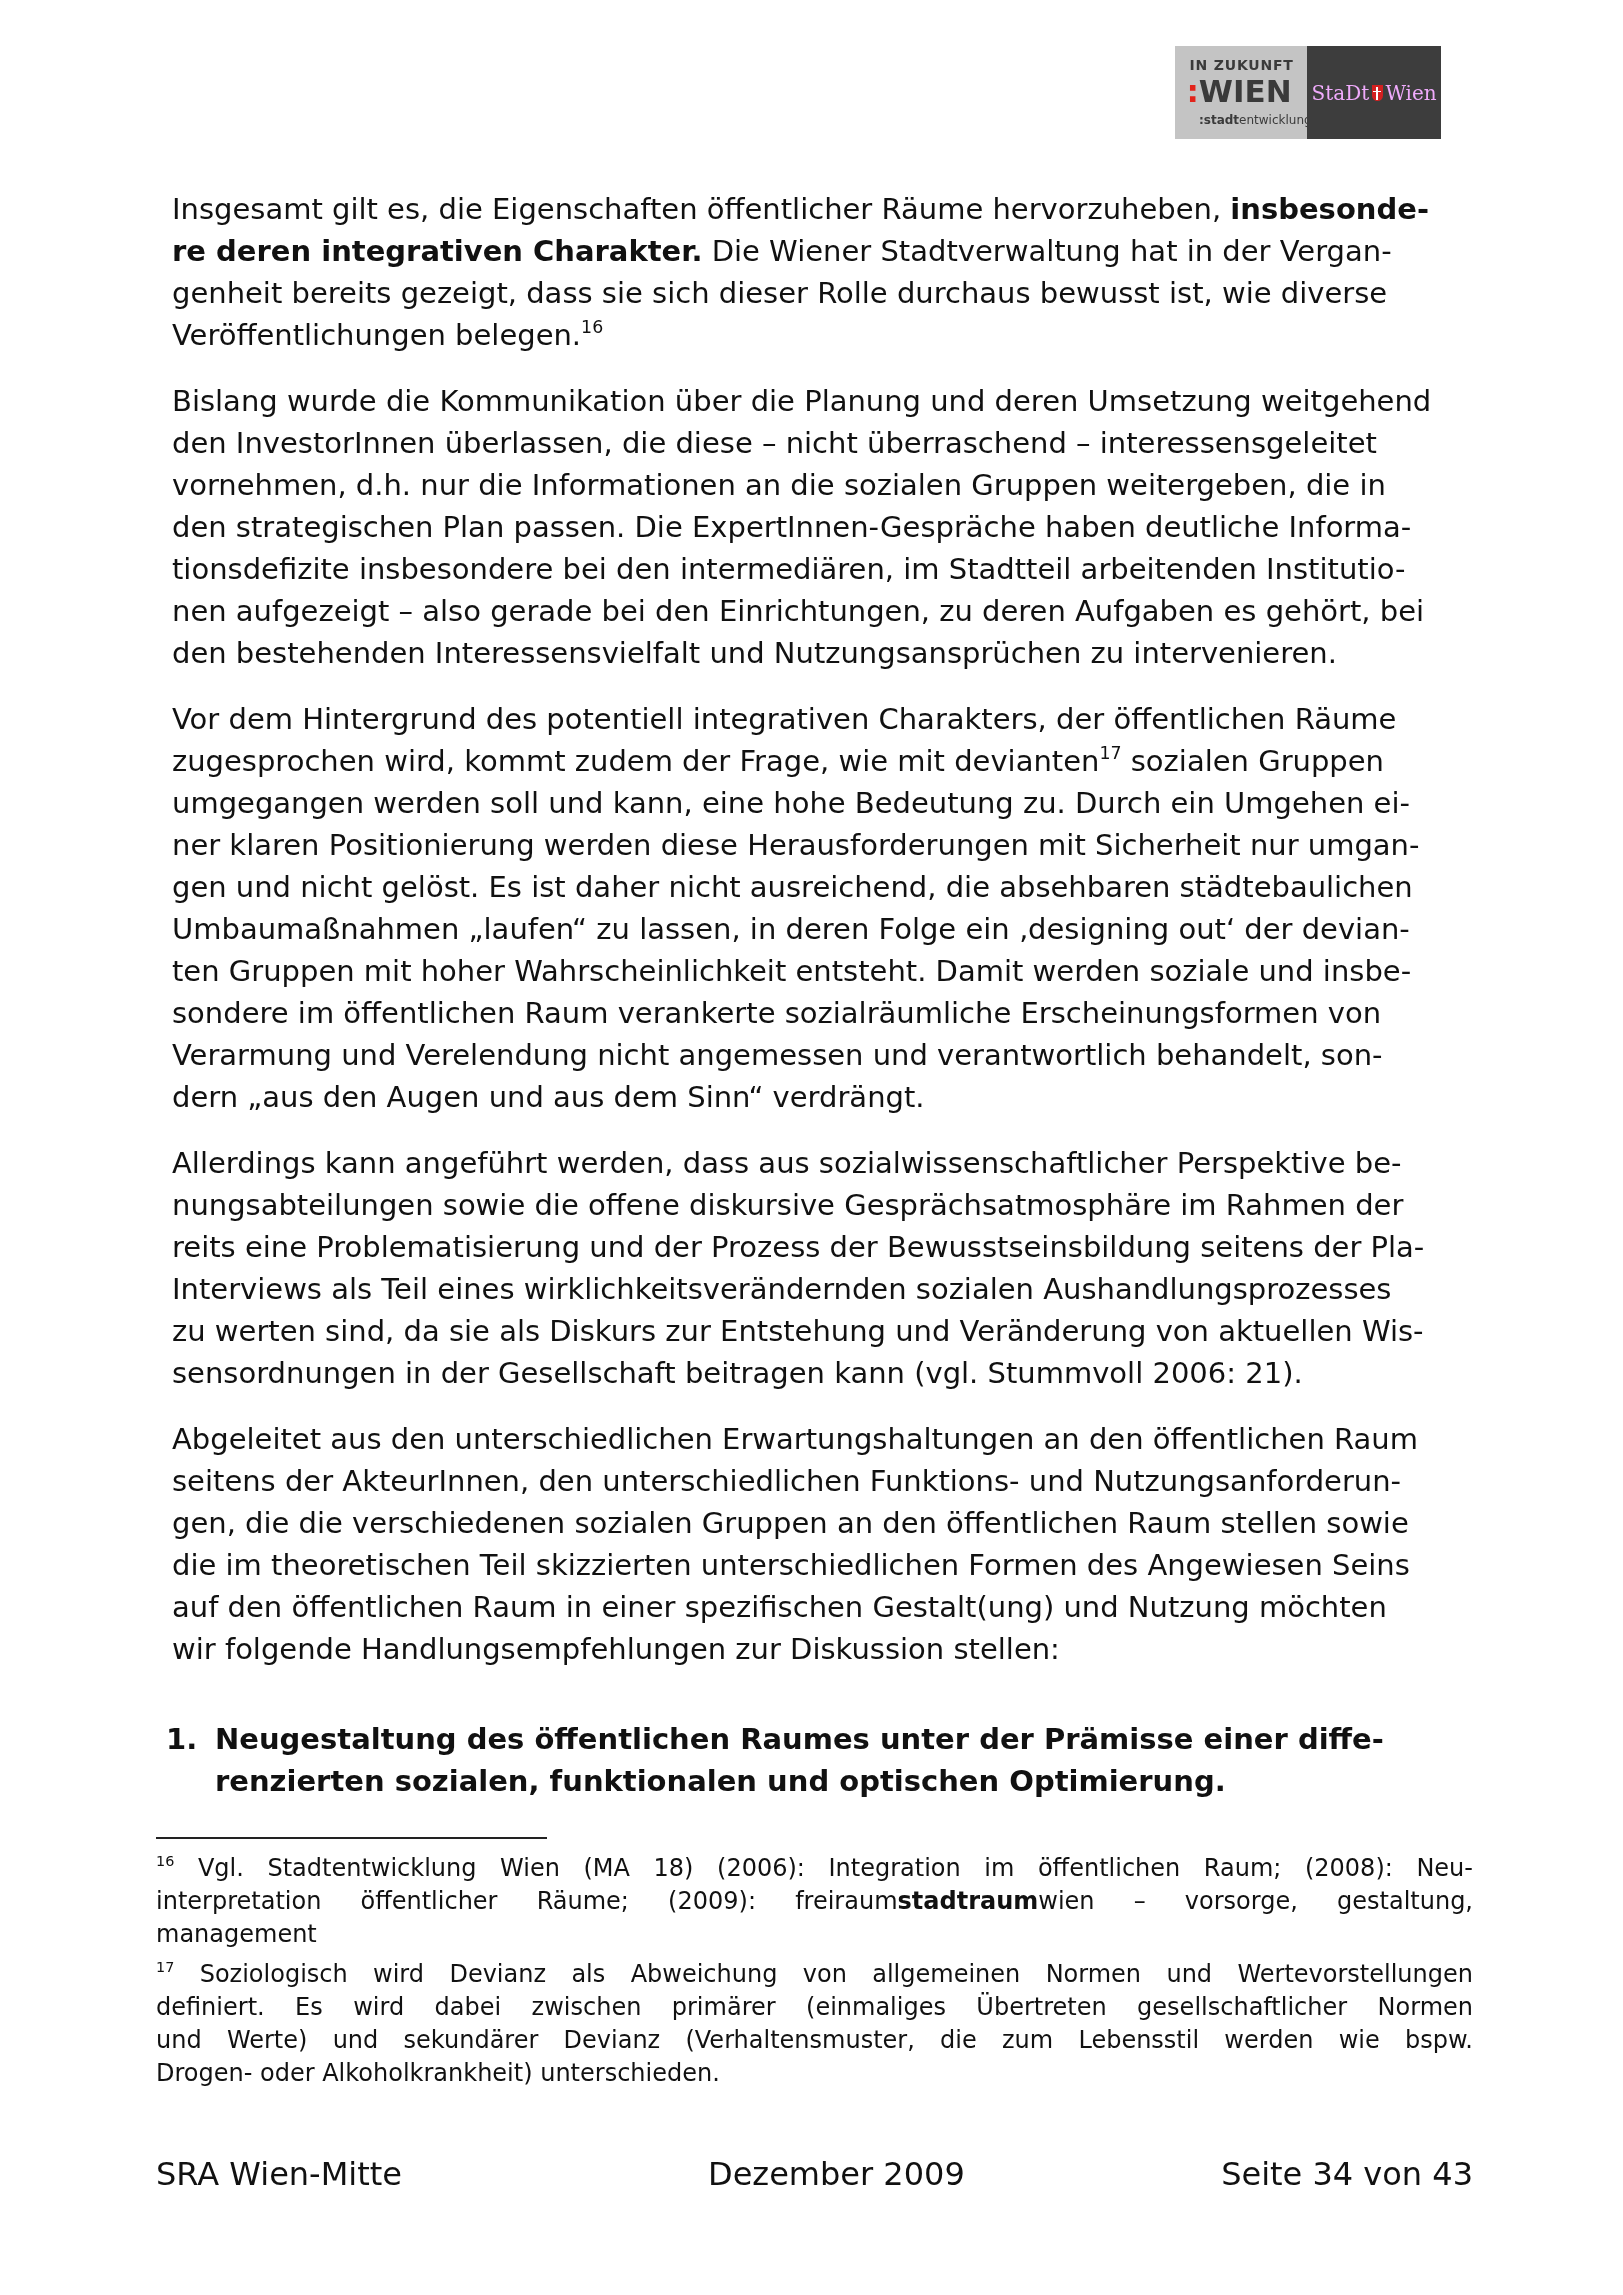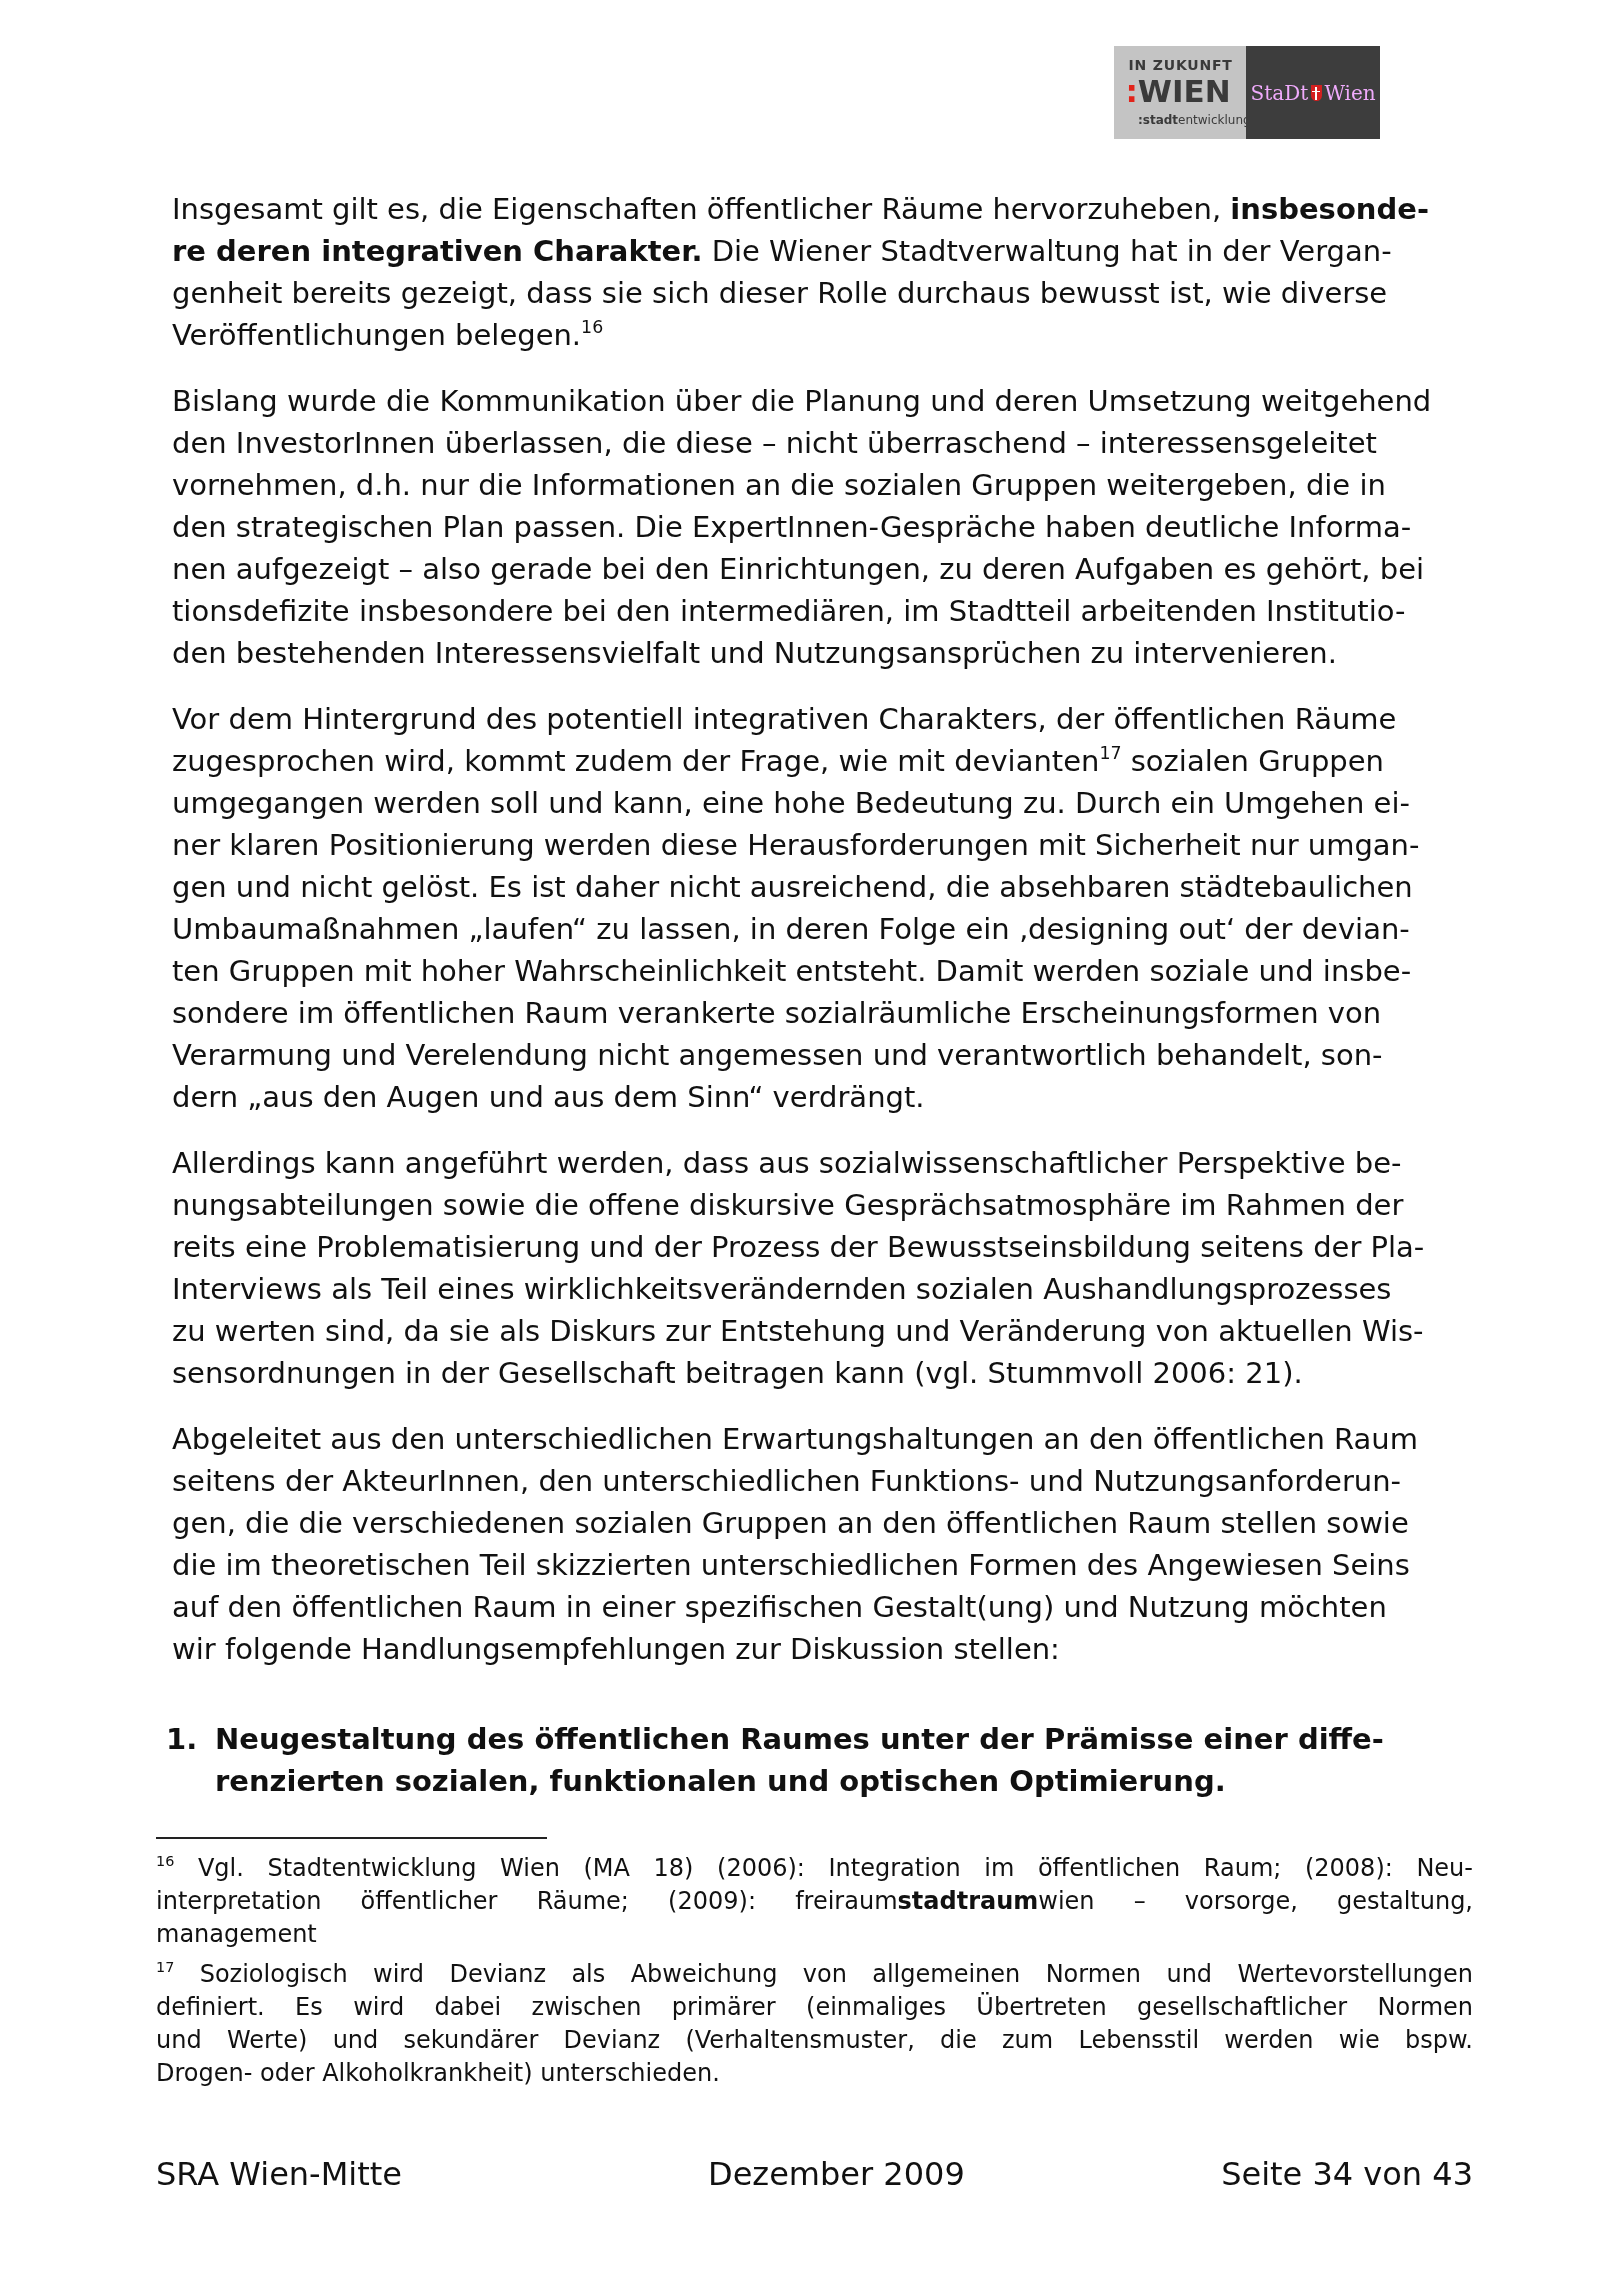--- a/index.html
+++ b/index.html
@@ -1,21 +1,21 @@
 <!DOCTYPE html>
 <html style="font-size:13px"><head>
 <meta charset="utf-8">
 <style>
   html, body { margin: 0; padding: 0; background: #ffffff; }
   body { width: 1623px; height: 2295px; position: relative; overflow: hidden;
          font-family: "DejaVu Sans", sans-serif; color: #111111; }
   .page { position: absolute; left: 0; top: 0; width: 1623px; height: 2295px; }
 
   
-  .logo { position: absolute; left: 1114px; top: 46px; width: 266px; height: 93px; display: flex; }
+  .logo { position: absolute; left: 1175px; top: 46px; width: 266px; height: 93px; display: flex; }
   .logo-left { width: 160px; height: 93px; background: #c4c4c4; position: relative; }
   .logo-right { width: 162px; height: 93px; background: #3d3d3d; position: relative;
                 display: flex; align-items: center; justify-content: center; }
   .logo-top { position: absolute; left: 14.6px; top: 11.4px; font-family: "DejaVu Sans", sans-serif;
               font-weight: bold; font-size: 14px; letter-spacing: 0.8px; color: #3a3a3a; }
   .logo-wien { position: absolute; left: 11.4px; top: 27px; font-family: "DejaVu Sans", sans-serif;
                font-weight: bold; font-size: 31px; letter-spacing: 0px; color: #3a3a3a; line-height: 36px; }
   .logo-colon { color: #e2231a; }
   .logo-sub { position: absolute; left: 24px; top: 67px; font-size: 12px; color: #3a3a3a; }
   .logo-sub b { font-weight: bold; }
@@ -73,22 +73,22 @@
       <span class="ln"><b>re deren integrativen Charakter.</b><span> Die Wiener Stadtverwaltung hat in der Vergan-</span></span>
       <span class="ln">genheit bereits gezeigt, dass sie sich dieser Rolle durchaus bewusst ist, wie diverse</span>
       <span class="ln last"><span>Veröffentlichungen belegen.</span><sup>16</sup></span>
     </div>
 
     <div class="para">
       <span class="ln">Bislang wurde die Kommunikation über die Planung und deren Umsetzung weitgehend</span>
       <span class="ln">den InvestorInnen überlassen, die diese – nicht überraschend – interessensgeleitet</span>
       <span class="ln">vornehmen, d.h. nur die Informationen an die sozialen Gruppen weitergeben, die in</span>
       <span class="ln">den strategischen Plan passen. Die ExpertInnen-Gespräche haben deutliche Informa-</span>
+      <span class="ln">tionsdefizite insbesondere bei den intermediären, im Stadtteil arbeitenden Institutio-</span>
       <span class="ln">nen aufgezeigt – also gerade bei den Einrichtungen, zu deren Aufgaben es gehört, bei</span>
-      <span class="ln">tionsdefizite insbesondere bei den intermediären, im Stadtteil arbeitenden Institutio-</span>
       <span class="ln last">den bestehenden Interessensvielfalt und Nutzungsansprüchen zu intervenieren.</span>
     </div>
 
     <div class="para">
       <span class="ln">Vor dem Hintergrund des potentiell integrativen Charakters, der öffentlichen Räume</span>
       <span class="ln"><span>zugesprochen wird, kommt zudem der Frage, wie mit devianten</span><sup>17</sup><span> sozialen Gruppen</span></span>
       <span class="ln">umgegangen werden soll und kann, eine hohe Bedeutung zu. Durch ein Umgehen ei-</span>
       <span class="ln">ner klaren Positionierung werden diese Herausforderungen mit Sicherheit nur umgan-</span>
       <span class="ln">gen und nicht gelöst. Es ist daher nicht ausreichend, die absehbaren städtebaulichen</span>
       <span class="ln">Umbaumaßnahmen „laufen“ zu lassen, in deren Folge ein ‚designing out‘ der devian-</span>

